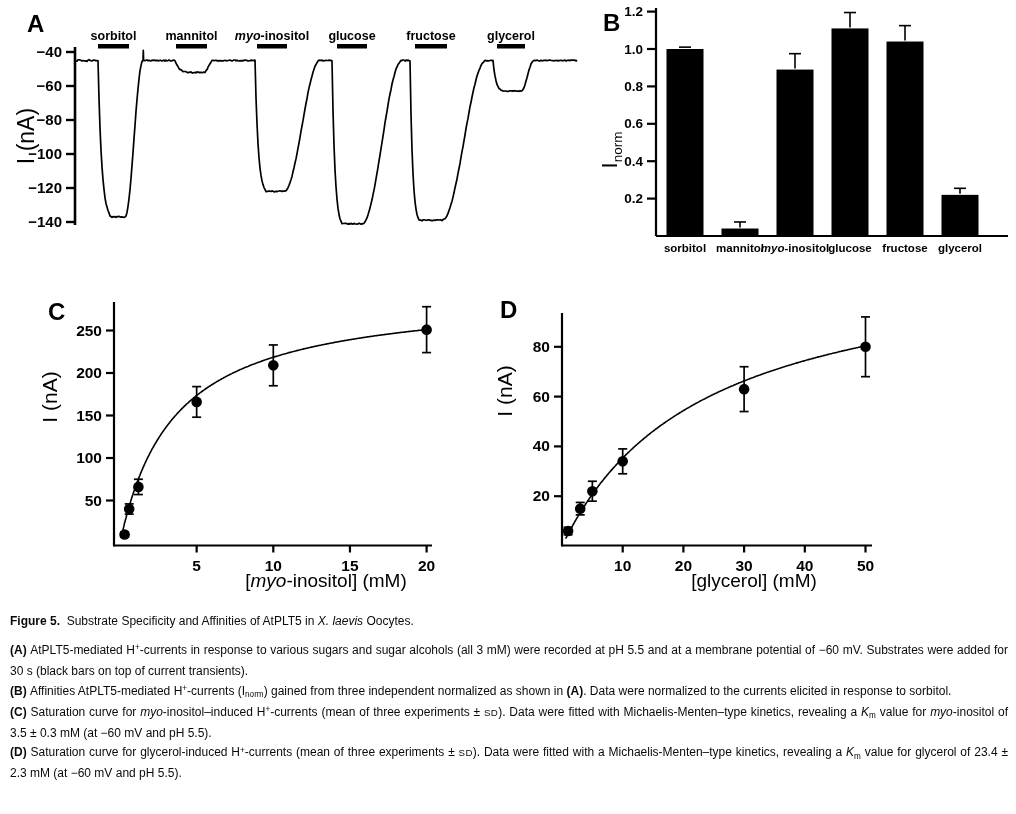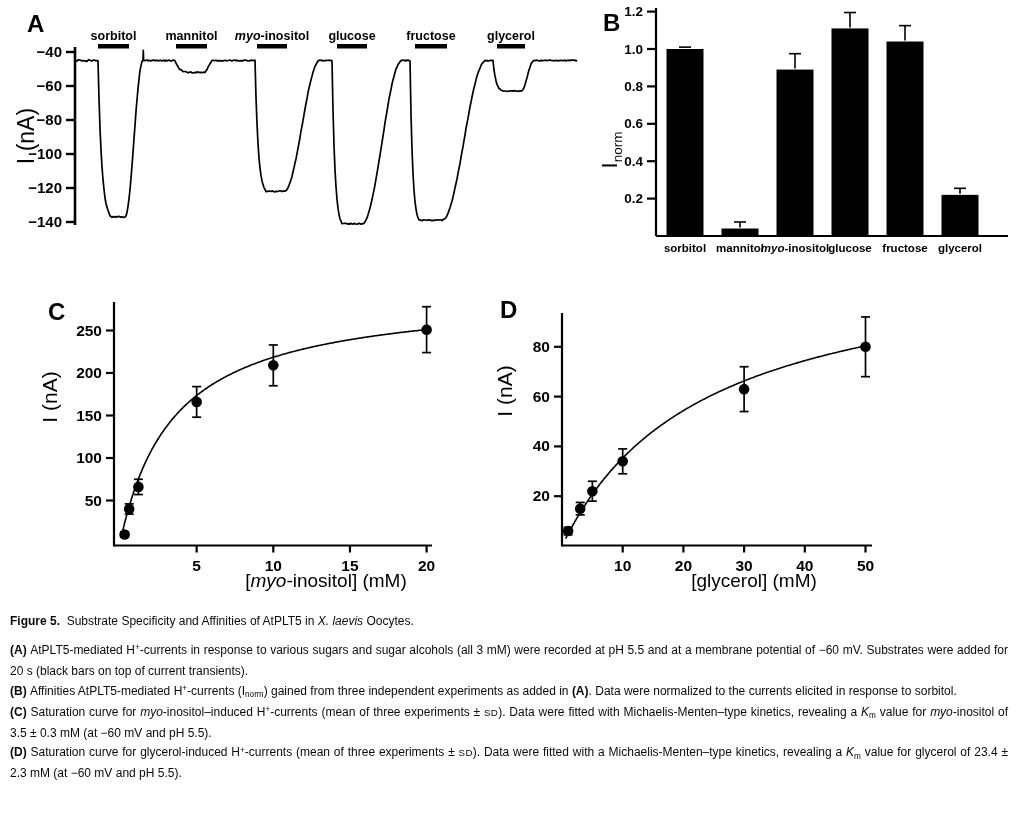--- a/index.html
+++ b/index.html
@@ -191,18 +191,18 @@
       <line x1="375.5" y1="36.91999999999998" x2="375.5" y2="96.67999999999998" stroke="#000" stroke-width="1.7"></line>
       <line x1="371" y1="36.91999999999998" x2="380" y2="36.91999999999998" stroke="#000" stroke-width="1.7"></line>
       <line x1="371" y1="96.67999999999998" x2="380" y2="96.67999999999998" stroke="#000" stroke-width="1.7"></line>
       <circle cx="375.5" cy="66.79999999999998" r="5.3" fill="#000"></circle>
       <text x="264" y="307" font-size="19" font-weight="400" text-anchor="middle">[glycerol] (mM)</text>
       <text x="22" y="111" font-size="21" font-weight="400" text-anchor="middle" transform="rotate(-90 22 111)">I (nA)</text>
       <text x="10" y="38" font-size="24" font-weight="700" text-anchor="start">D</text>
     </svg>
   <div id="caption" class="caption">
       <p class="title"><span class="b">Figure 5.</span><span>&nbsp; Substrate Specificity and Affinities of AtPLT5 in </span><span class="i">X. laevis</span><span> Oocytes.</span></p>
-      <p><span class="b">(A) </span><span>AtPLT5-mediated H</span><span class="sup">+</span><span>-currents in response to various sugars and sugar alcohols (all 3 mM) were recorded at pH 5.5 and at a membrane potential of −60 mV. Substrates were added for 20 s (black bars on top of current transients).</span></p>
-      <p><span class="b">(B) </span><span>Affinities AtPLT5-mediated H</span><span class="sup">+</span><span>-currents (I</span><span class="sub">norm</span><span>) gained from three independent experiments as added in </span><span class="b">(A)</span><span>. Data were normalized to the currents elicited in response to sorbitol.</span></p>
+      <p><span class="b">(A) </span><span>AtPLT5-mediated H</span><span class="sup">+</span><span>-currents in response to various sugars and sugar alcohols (all 3 mM) were recorded at pH 5.5 and at a membrane potential of −60 mV. Substrates were added for 30 s (black bars on top of current transients).</span></p>
+      <p><span class="b">(B) </span><span>Affinities AtPLT5-mediated H</span><span class="sup">+</span><span>-currents (I</span><span class="sub">norm</span><span>) gained from three independent normalized as shown in </span><span class="b">(A)</span><span>. Data were normalized to the currents elicited in response to sorbitol.</span></p>
       <p><span class="b">(C) </span><span>Saturation curve for </span><span class="i">myo</span><span>-inositol–induced H</span><span class="sup">+</span><span>-currents (mean of three experiments ± </span><span class="sc">SD</span><span>). Data were fitted with Michaelis-Menten–type kinetics, revealing a </span><span class="i">K</span><span class="sub">m</span><span> value for </span><span class="i">myo</span><span>-inositol of 3.5 ± 0.3 mM (at −60 mV and pH 5.5).</span></p>
       <p><span class="b">(D) </span><span>Saturation curve for glycerol-induced H</span><span class="sup">+</span><span>-currents (mean of three experiments ± </span><span class="sc">SD</span><span>). Data were fitted with a Michaelis-Menten–type kinetics, revealing a </span><span class="i">K</span><span class="sub">m</span><span> value for glycerol of 23.4 ± 2.3 mM (at −60 mV and pH 5.5).</span></p>
     </div>
 </div>
 
 </body></html>

